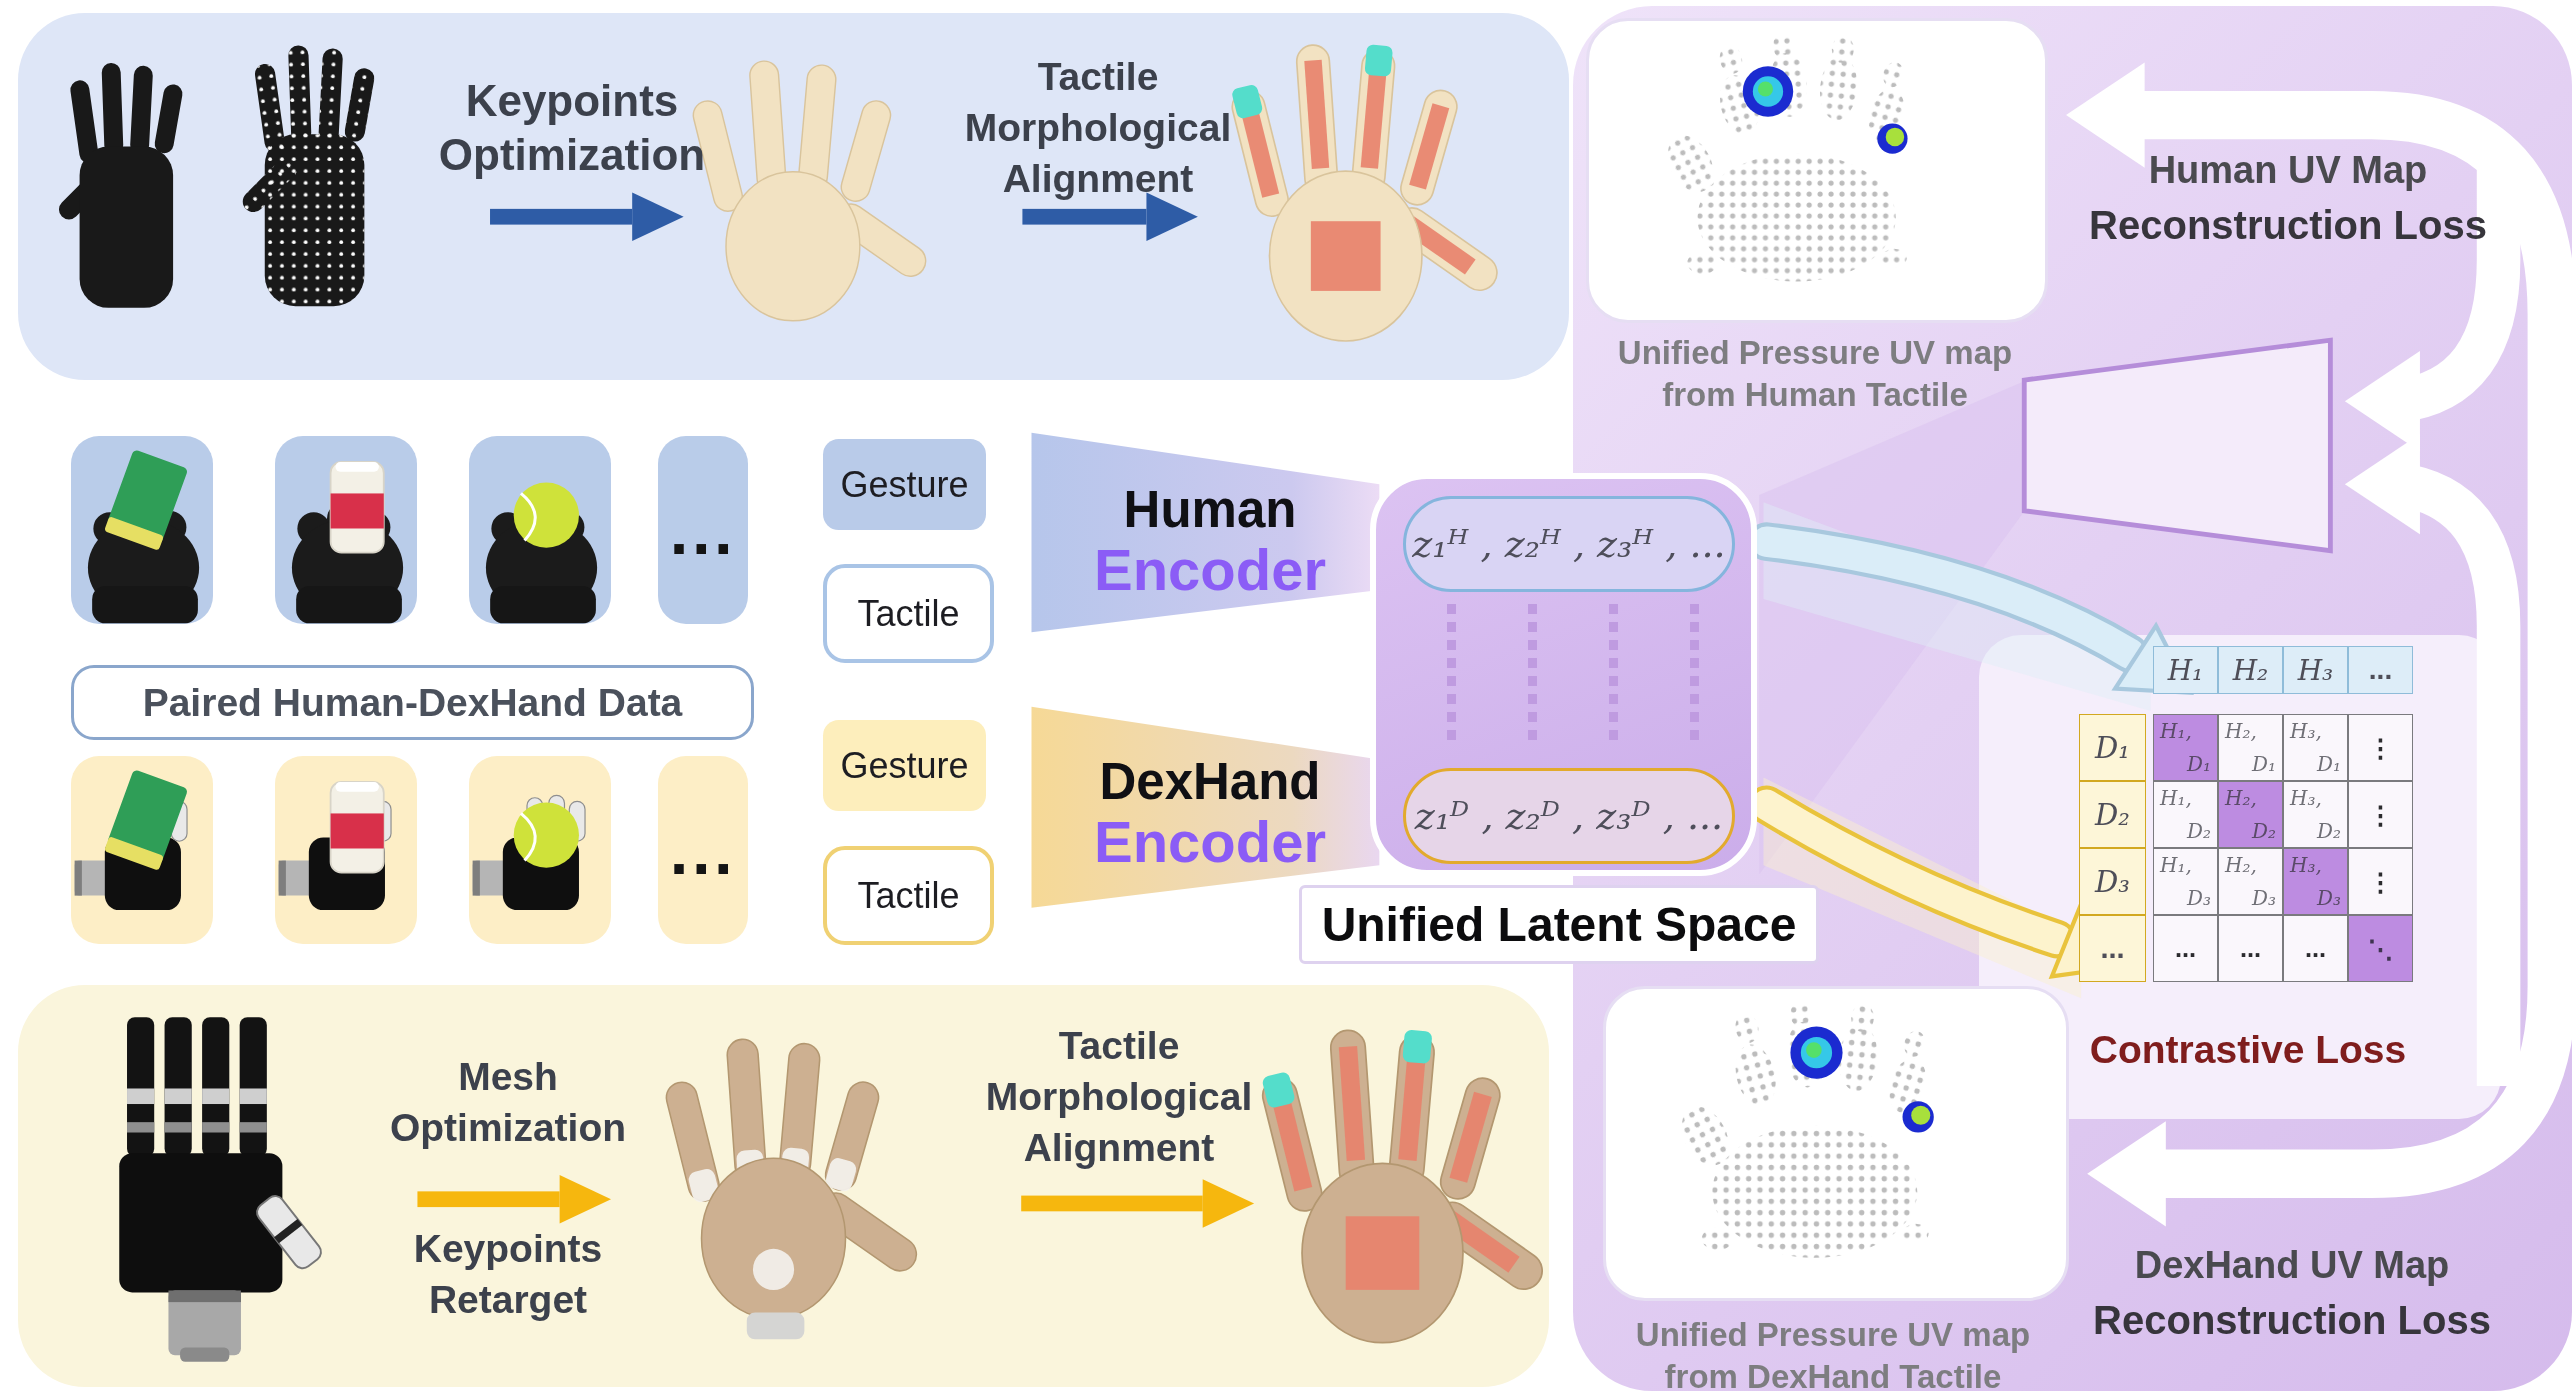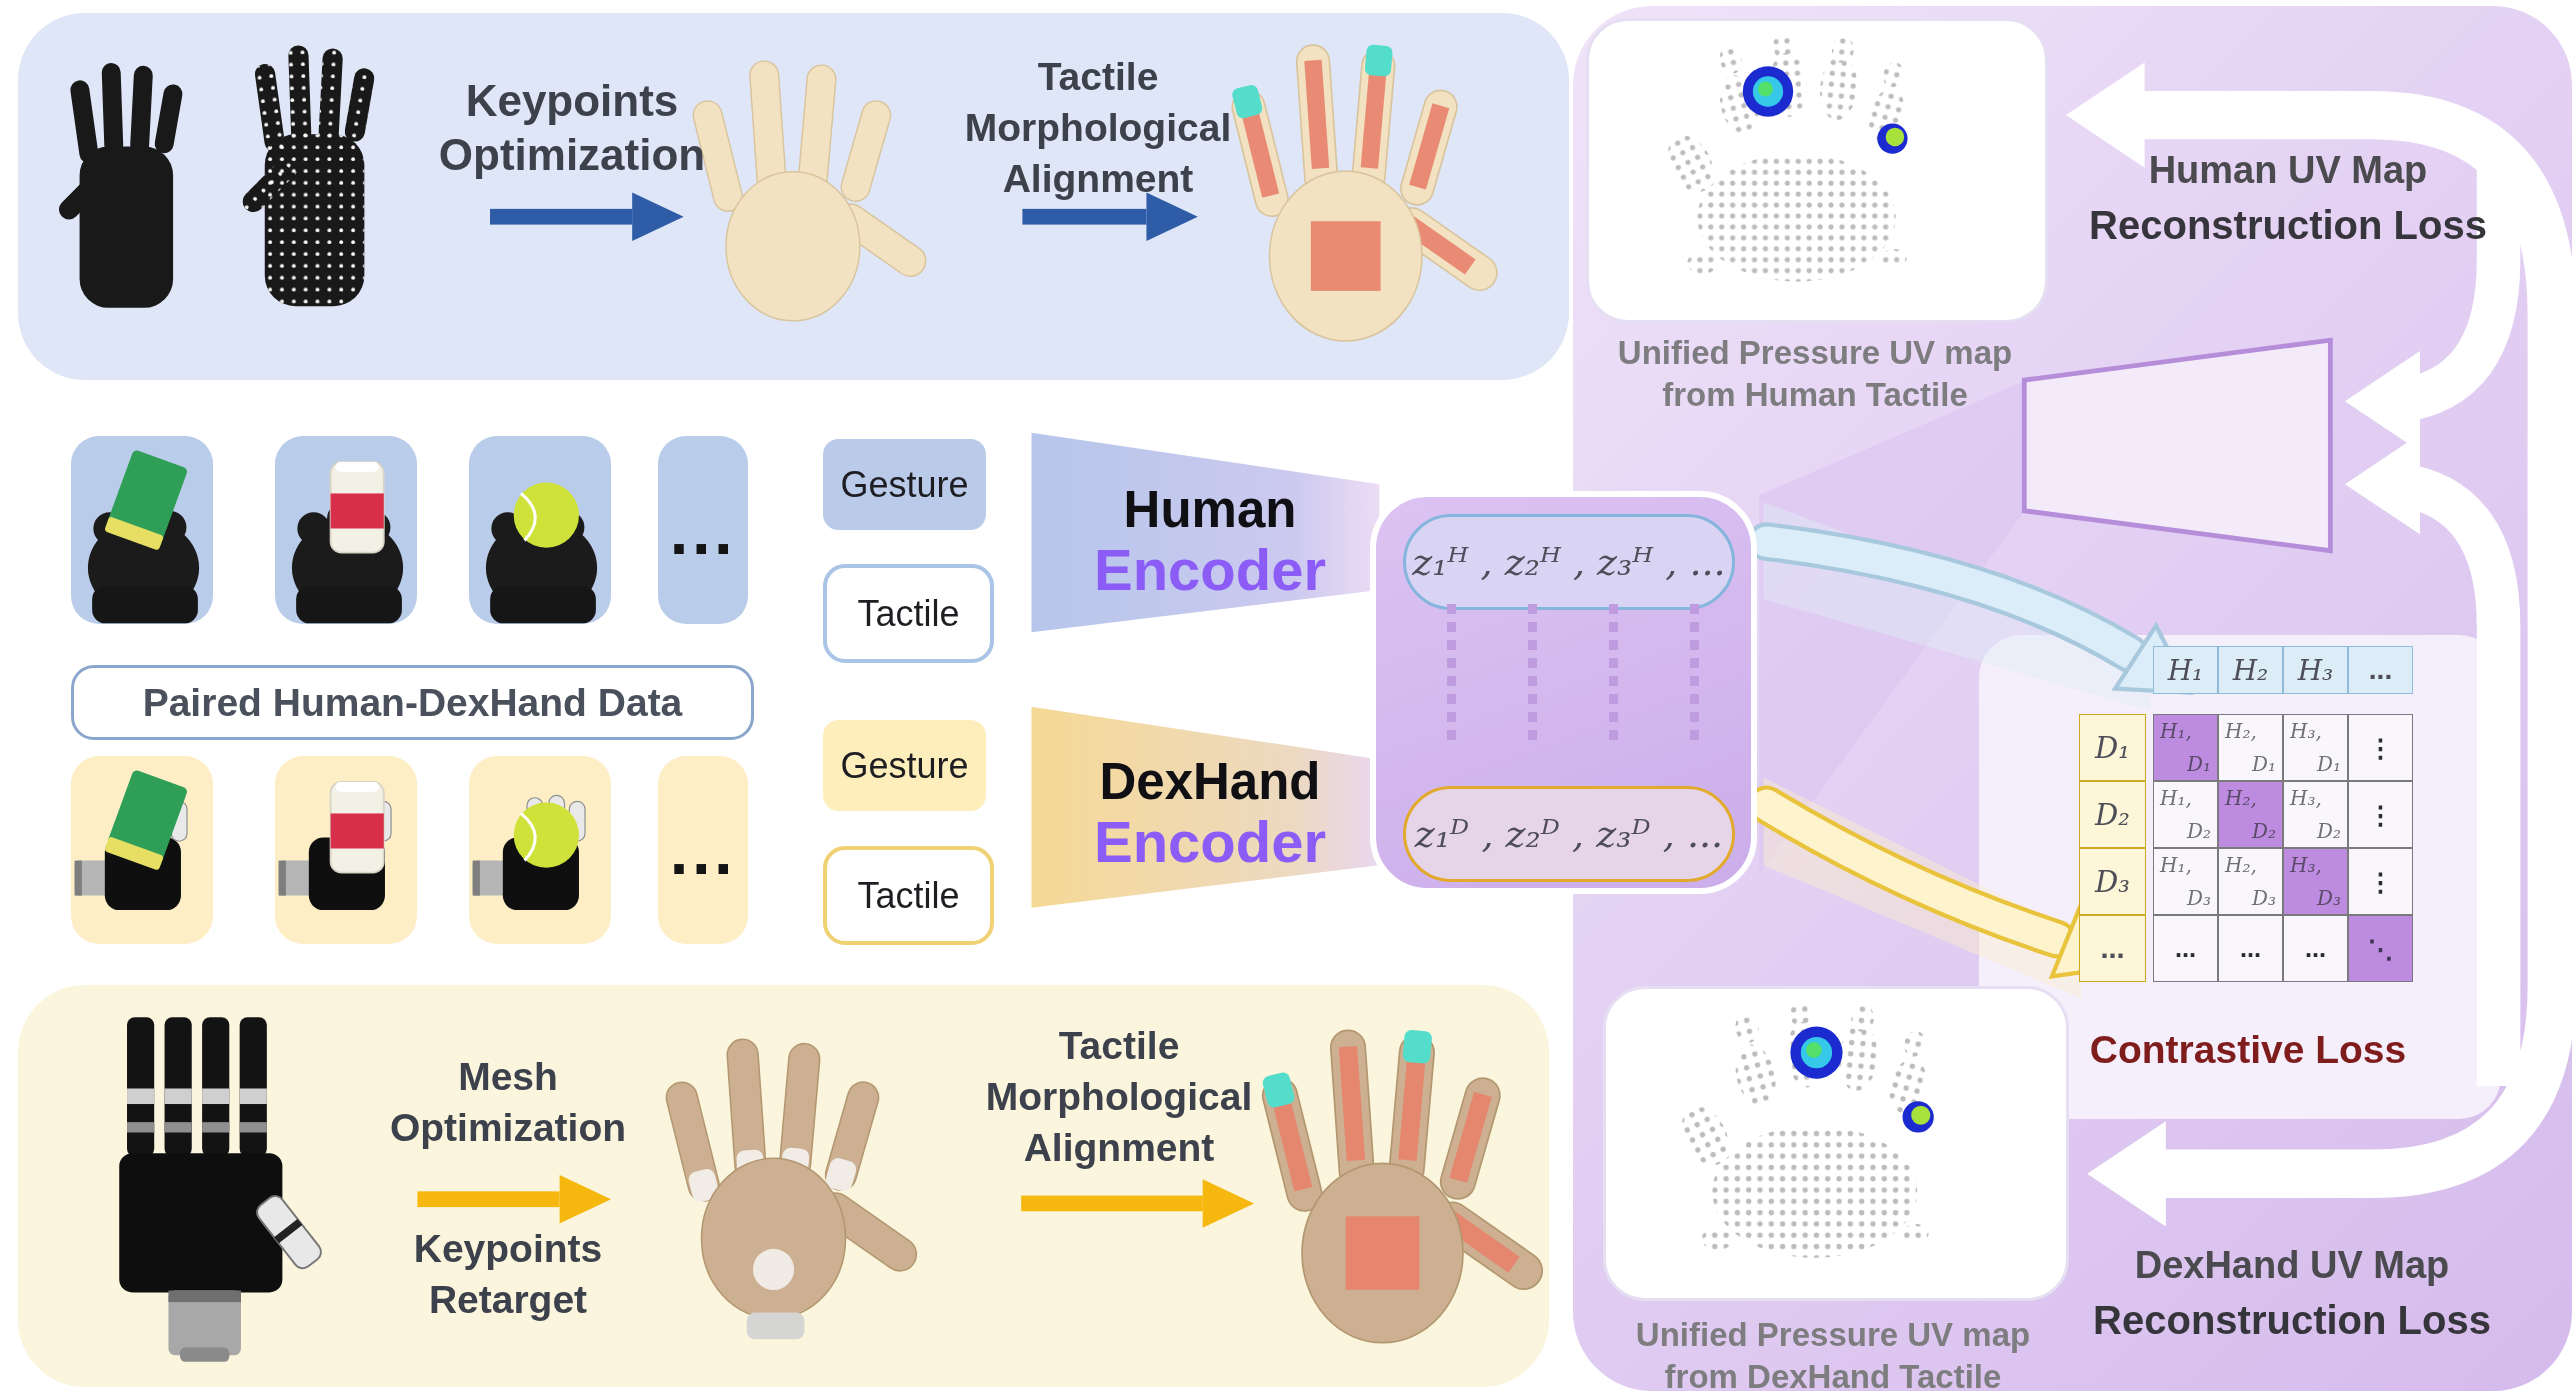--- a/index.html
+++ b/index.html
@@ -38,21 +38,21 @@
       font-size:36px;color:#1d1d22;font-weight:500;}
   .gt.gest-h{background:#b9cbe9;}
   .gt.tact-h{background:#fff;border:4.2px solid #a9c4e6;border-radius:22px;}
   .gt.gest-d{background:#fdeebc;}
   .gt.tact-d{background:#fff;border:4.2px solid #f0d173;border-radius:22px;}
   
   .enc-name{position:absolute;text-align:center;transform:translateX(-50%);white-space:nowrap;}
   .enc-name .l1{display:block;font-size:51px;font-weight:800;color:#101014;line-height:63px;}
   .enc-name .l2{display:block;font-size:58px;font-weight:800;color:#8b5cf6;line-height:58px;}
   
-  #latent-box{position:absolute;left:1370px;top:491px;width:387px;height:403px;border-radius:57px;
+  #latent-box{position:absolute;left:1370px;top:473px;width:387px;height:403px;border-radius:57px;
       background:linear-gradient(160deg,#dcc3f2,#cbadea);border:6px solid #ffffff;box-sizing:border-box;}
   .zpill{position:absolute;left:27px;width:332px;height:96px;border-radius:48px;display:flex;align-items:center;justify-content:center;
       font-family:"DejaVu Serif",serif;font-style:italic;font-size:38px;color:#4e4e5a;box-sizing:border-box;}
   #zpill-h{top:17px;background:#d9d4f4;border:3.6px solid #85b5dd;}
   #zpill-d{top:289px;background:#e6d5e8;border:3.6px solid #e2aa2d;}
   .dotcol{position:absolute;width:8.5px;height:144px;top:604px;
       background:repeating-linear-gradient(180deg,#bf9be0 0 9.7px,rgba(0,0,0,0) 9.7px 18px);}
   #latent-label{position:absolute;left:1299px;top:885px;width:514px;height:73px;background:#fff;
       border:3.6px solid #ded2ef;border-radius:6px;display:flex;align-items:center;justify-content:center;
       font-size:48px;font-weight:800;color:#0c0c0e;}
@@ -445,20 +445,23 @@
         <span>z₁ᴴ , z₂ᴴ , z₃ᴴ , ...</span>
       </div>
     <div class="zpill" id="zpill-d">
         <span>z₁ᴰ , z₂ᴰ , z₃ᴰ , ...</span>
       </div>
   </div>
   <div class="dotcol" style="left:1447px;"></div>
   <div class="dotcol" style="left:1528px;"></div>
   <div class="dotcol" style="left:1609px;"></div>
   <div class="dotcol" style="left:1690px;"></div>
+  <div id="latent-label">
+      <span>Unified Latent Space</span>
+    </div>
 
 
   <div class="uvbox" style="left:1586px;top:18px;width:456px;height:299px;">
     <div class="uvhand"><svg viewBox="0 0 420 320" width="100%" height="100%" preserveAspectRatio="xMidYMid meet">
   <defs>
             <pattern id="pd1" width="13" height="13" patternUnits="userSpaceOnUse">
               <circle cx="6" cy="6" r="3.1" fill="#bcbcbc"></circle>
             </pattern>
           </defs>
           <ellipse cx="60" cy="152" rx="24" ry="36" transform="rotate(-28 60 152)" fill="url(#pd1)"></ellipse>

